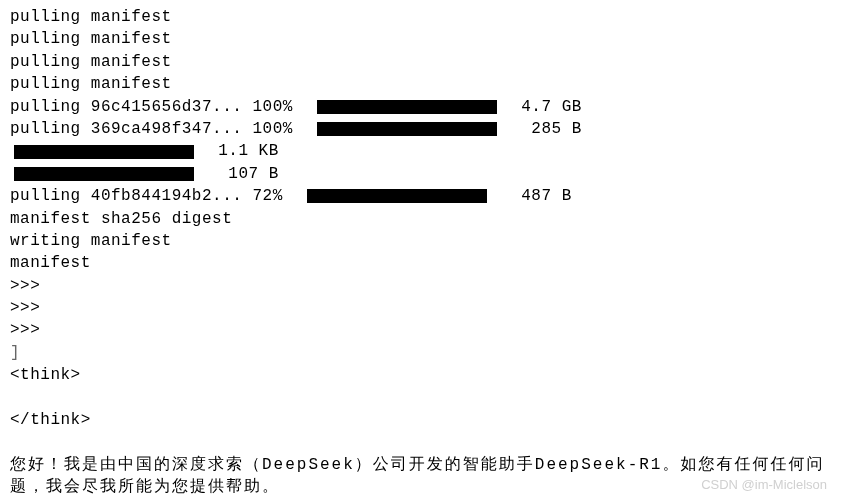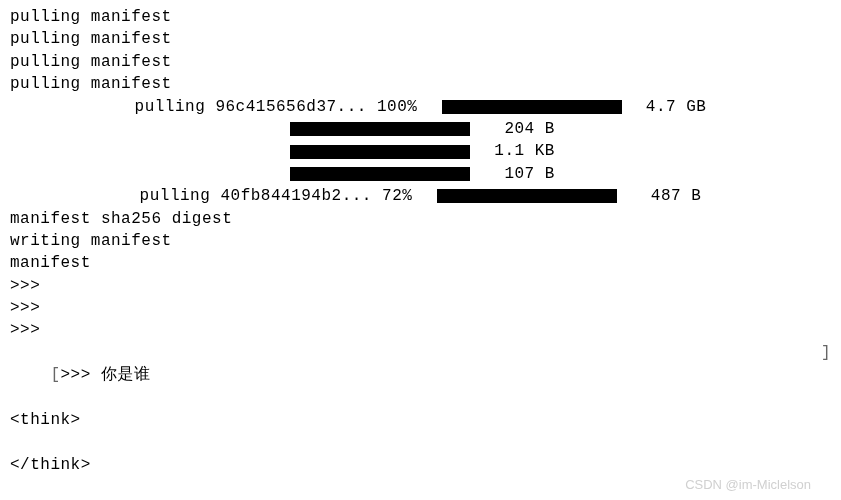--- a/index.html
+++ b/index.html
@@ -10,33 +10,33 @@
       color: #000000;
       width: 841px;
       height: 500px;
       padding: 6px 10px;
       position: relative;
       overflow: hidden;
       line-height: 1.4;
       letter-spacing: 0.5px;
     }
     .line { white-space: pre; }
-    .pull-line { display: flex; align-items: center; white-space: pre; justify-content: center; }
+    .pull-line { display: flex; align-items: center; white-space: pre; }
     .bar {
       display: inline-block;
       width: 180px;
       height: 14px;
       background: #000000;
       margin: 0 4px;
       vertical-align: middle;
     }
     .response { white-space: pre-wrap; word-break: break-all; letter-spacing: 2px; }
     .watermark {
       position: absolute;
-      right: 30px;
+      right: 14px;
       bottom: 6px;
       color: #d0d0d0;
       font-family: sans-serif;
       font-size: 13px;
       letter-spacing: 0;
     }
     .bracket { color: #666; }
   </style>
 </head>
 <body>
@@ -46,23 +46,24 @@
 <div class="line">pulling manifest</div>
 <div class="line">pulling manifest</div>
 
 <div class="pull-line">
   <span>pulling 96c415656d37... 100%  </span>
   <span class="bar"></span>
   <span>  </span>
   <span>4.7 GB</span>
 </div>
 <div class="pull-line">
+  <span>pulling 369ca498f347... 100%  </span>
   <span class="bar"></span>
   <span>  </span>
-  <span> 204 B</span>
+  <span> 285 B</span>
 </div>
 <div class="pull-line">
   <span class="bar"></span>
   <span>  </span>
   <span>1.1 KB</span>
 </div>
 <div class="pull-line">
   <span class="bar"></span>
   <span>  </span>
   <span> 107 B</span>
@@ -75,23 +76,20 @@
 </div>
 
 <div class="line">manifest sha256 digest</div>
 <div class="line">writing manifest</div>
 <div class="line">manifest</div>
 <div class="line">&gt;&gt;&gt;</div>
 <div class="line">&gt;&gt;&gt;</div>
 <div class="line">&gt;&gt;&gt;</div>
 
 <div class="line" style="display:flex; justify-content:space-between;">
-  <span>
-    <span class="bracket">[</span><span>&gt;&gt;&gt; </span><span>你是谁</span>
-  </span>
   <span class="bracket">]</span>
 </div>
 
 <div class="line">&lt;think&gt;</div>
 <div class="line"> </div>
 <div class="line">&lt;/think&gt;</div>
 <div class="line"> </div>
 
 <div class="response">您好！我是由中国的深度求索（DeepSeek）公司开发的智能助手DeepSeek-R1。如您有任何任何问题，我会尽我所能为您提供帮助。</div>
 

